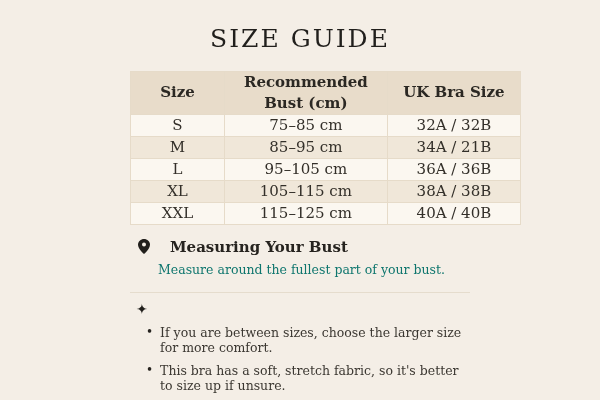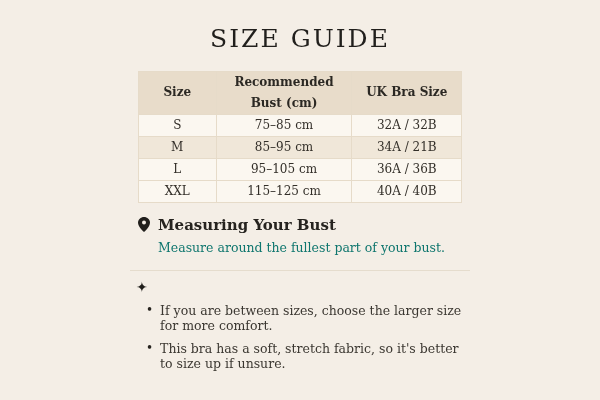--- a/index.html
+++ b/index.html
@@ -17,24 +17,24 @@
   .page-title {
     padding-top: 21px;
     text-align: center;
     font-size: 25px;
     font-weight: normal;
     letter-spacing: 2px;
     line-height: 1.1;
     color: #211f1c;
   }
   table.size-table {
-    width: 324px;
+    width: 391px;
     margin: 18px auto 0 auto;
     border-collapse: collapse;
-    font-size: 12px;
+    font-size: 15px;
     color: #332f29;
     text-align: center;
   }
   table.size-table th, table.size-table td {
     height: 21px;
     line-height: 21px;
     padding: 0 2px;
     border: 1px solid #e6dbc9;
     font-weight: normal;
   }
@@ -45,21 +45,21 @@
   }
   table.size-table td { background: #fbf7f0; }
   table.size-table tr.tint td { background: #f0e7d9; }
   .col-size { width: 79px; }
   .col-bust { width: 137px; }
   .col-uk   { width: 112px; }
 
   .section-heading {
     display: flex;
     align-items: center;
-    gap: 8px;
+    gap: 20px;
     font-size: 15px;
     font-weight: bold;
     color: #26231f;
   }
   .measuring { margin: 13px 0 0 8px; }
   .measuring .desc {
     margin: 6px 0 0 20px;
     font-size: 12.5px;
     color: #0f766e;
   }
@@ -120,20 +120,25 @@
       <tr class="tint">
         <td>M</td>
         <td>85–95 cm</td>
         <td>34A / 21B</td>
       </tr>
       <tr>
         <td>L</td>
         <td>95–105 cm</td>
         <td>36A / 36B</td>
       </tr>
+      <tr class="tint">
+        <td>XL</td>
+        <td>105–115 cm</td>
+        <td>38A / 38B</td>
+      </tr>
       <tr>
         <td>XXL</td>
         <td>115–125 cm</td>
         <td>40A / 40B</td>
       </tr>
     </tbody>
   </table>
 
   <section class="measuring">
     <div class="section-heading">

